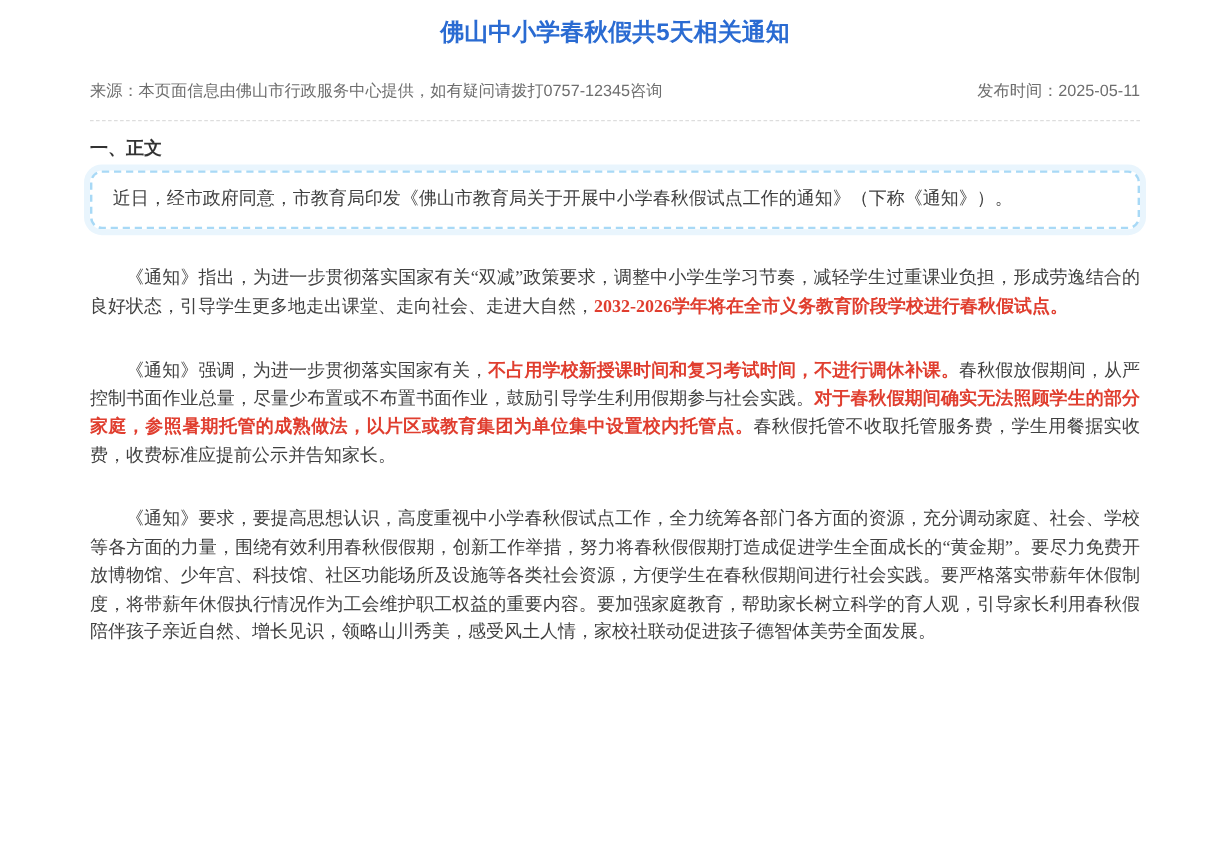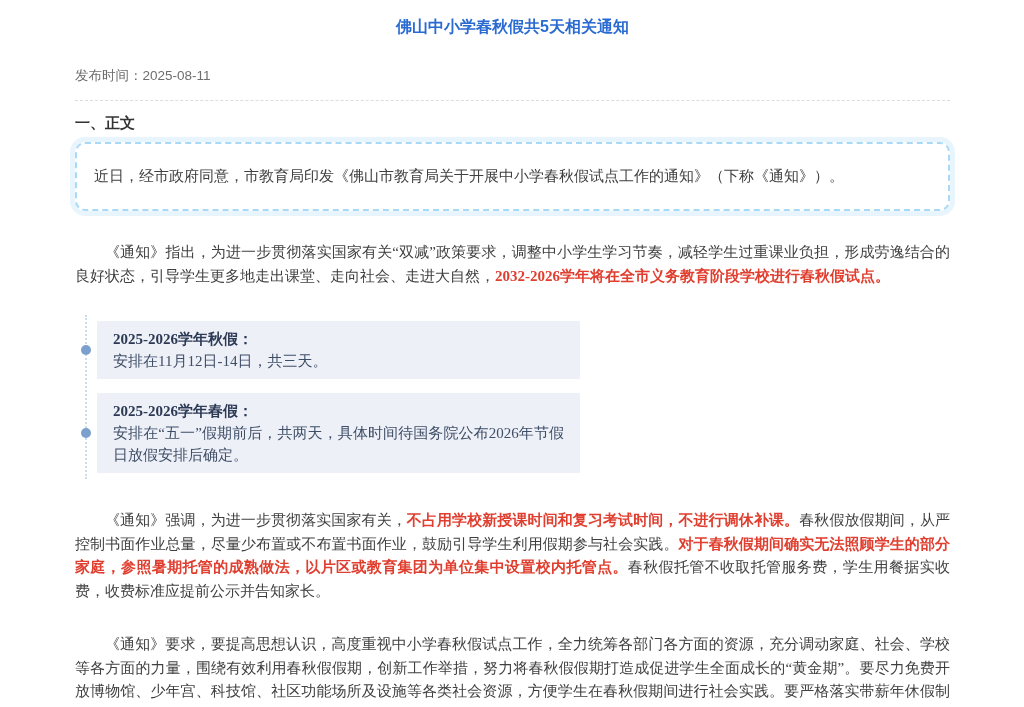--- a/index.html
+++ b/index.html
@@ -9,21 +9,21 @@
     min-height: 707px;
     margin: 0 auto;
     background: #ffffff;
     padding: 0 74px 14px 75px;
     font-family: "Liberation Sans", sans-serif;
     overflow: hidden;
   }
   .page-title {
     margin: 14px 0 0 0;
     text-align: center;
-    font-size: 16px;
+    font-size: 20px;
     line-height: 26px;
     font-weight: bold;
     color: #2a6bd2;
     font-family: "Liberation Sans", sans-serif;
   }
   .meta-row {
     display: flex;
     justify-content: space-between;
     align-items: flex-end;
     margin-top: 27px;
@@ -37,21 +37,21 @@
     margin-top: 13px;
     font-size: 15px;
     font-weight: 600;
     color: #333333;
   }
   .lead-box {
     margin-top: 9px;
     border: 2px dashed #a8d9f6;
     border-radius: 10px;
     box-shadow: 0 0 0 5px #e9f5fd;
-    padding: 21px 17px;
+    padding: 11px 17px;
     font-family: "Liberation Serif", "DejaVu Serif", serif;
     font-size: 15px;
     line-height: 23px;
     color: #404040;
   }
   article p.body-para {
     margin: 30px 0 0 0;
     font-family: "Liberation Serif", "DejaVu Serif", serif;
     font-size: 15px;
     line-height: 23.5px;
@@ -107,52 +107,34 @@
   }
 </style>
 </head>
 <body>
 
 <div class="page">
 
   <h1 class="page-title">佛山中小学春秋假共5天相关通知</h1>
 
   <div class="meta-row">
-    <span>发布时间：2025-08-11</span>
+    <span>来源：本页面信息由佛山市行政服务中心提供，如有疑问请拨打0757-12345咨询</span>
+    <span>发布时间：2025-05-11</span>
   </div>
 
   <div class="section-heading">一、正文</div>
 
   <div class="lead-box">
     <span>近日，经市政府同意，市教育局印发《佛山市教育局关于开展中小学春秋假试点工作的通知》（下称《通知》）。</span>
   </div>
 
   <article>
 
     <p class="body-para"><span>《通知》指出，为进一步贯彻落实国家有关“双减”政策要求，调整中小学生学习节奏，减轻学生过重课业负担，形成劳逸结合的良好状态，引导学生更多地走出课堂、走向社会、走进大自然，</span><span class="red-em">2032-2026学年将在全市义务教育阶段学校进行春秋假试点。</span></p>
 
-    <div class="timeline">
-      <div class="timeline-line"></div>
-
-      <div class="tl-item">
-        <span class="tl-dot"></span>
-        <div class="tl-card">
-          <div class="tl-card-title">2025-2026学年秋假：</div>
-          <div class="tl-card-text">安排在11月12日-14日，共三天。</div>
-        </div>
-      </div>
-
-      <div class="tl-item">
-        <span class="tl-dot"></span>
-        <div class="tl-card">
-          <div class="tl-card-title">2025-2026学年春假：</div>
-          <div class="tl-card-text">安排在“五一”假期前后，共两天，具体时间待国务院公布2026年节假日放假安排后确定。</div>
-        </div>
-      </div>
-    </div>
 
     <p class="body-para"><span>《通知》强调，为进一步贯彻落实国家有关，</span><span class="red-em">不占用学校新授课时间和复习考试时间，不进行调休补课。</span><span>春秋假放假期间，从严控制书面作业总量，尽量少布置或不布置书面作业，鼓励引导学生利用假期参与社会实践。</span><span class="red-em">对于春秋假期间确实无法照顾学生的部分家庭，参照暑期托管的成熟做法，以片区或教育集团为单位集中设置校内托管点。</span><span>春秋假托管不收取托管服务费，学生用餐据实收费，收费标准应提前公示并告知家长。</span></p>
 
     <p class="body-para">《通知》要求，要提高思想认识，高度重视中小学春秋假试点工作，全力统筹各部门各方面的资源，充分调动家庭、社会、学校等各方面的力量，围绕有效利用春秋假假期，创新工作举措，努力将春秋假假期打造成促进学生全面成长的“黄金期”。要尽力免费开放博物馆、少年宫、科技馆、社区功能场所及设施等各类社会资源，方便学生在春秋假期间进行社会实践。要严格落实带薪年休假制度，将带薪年休假执行情况作为工会维护职工权益的重要内容。要加强家庭教育，帮助家长树立科学的育人观，引导家长利用春秋假陪伴孩子亲近自然、增长见识，领略山川秀美，感受风土人情，家校社联动促进孩子德智体美劳全面发展。</p>
 
   </article>
 
 </div>
 
 </body></html>

